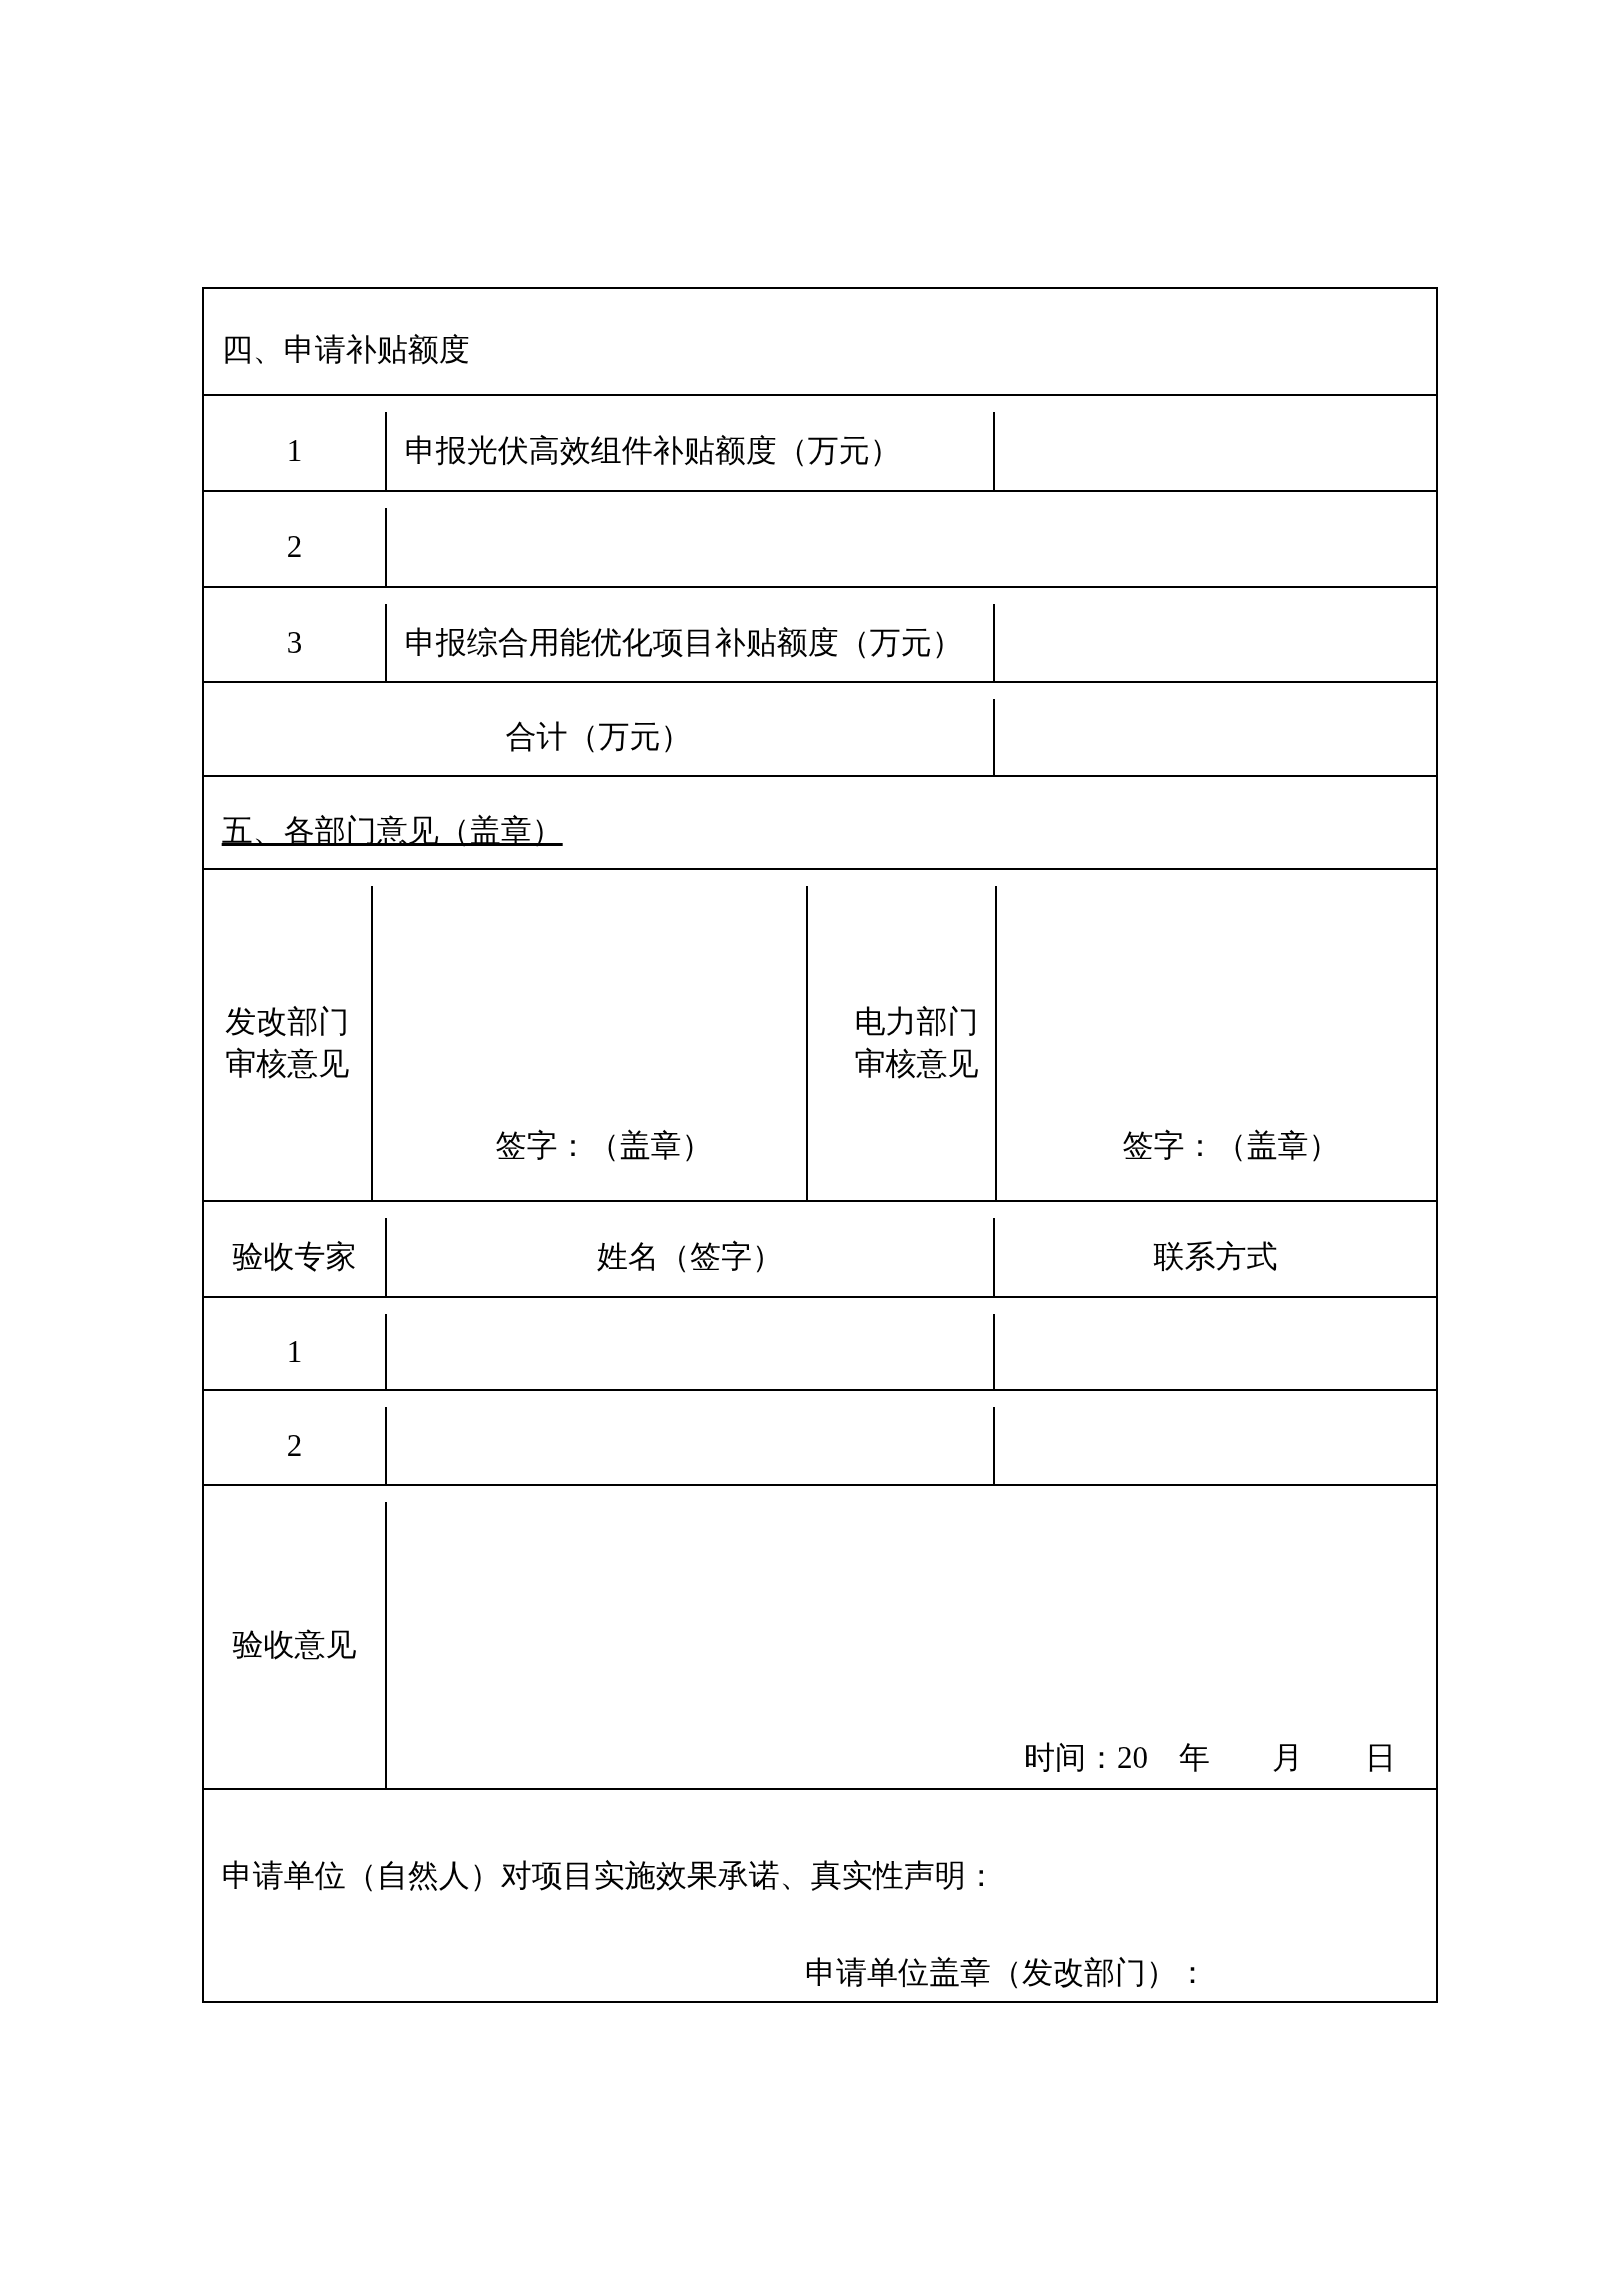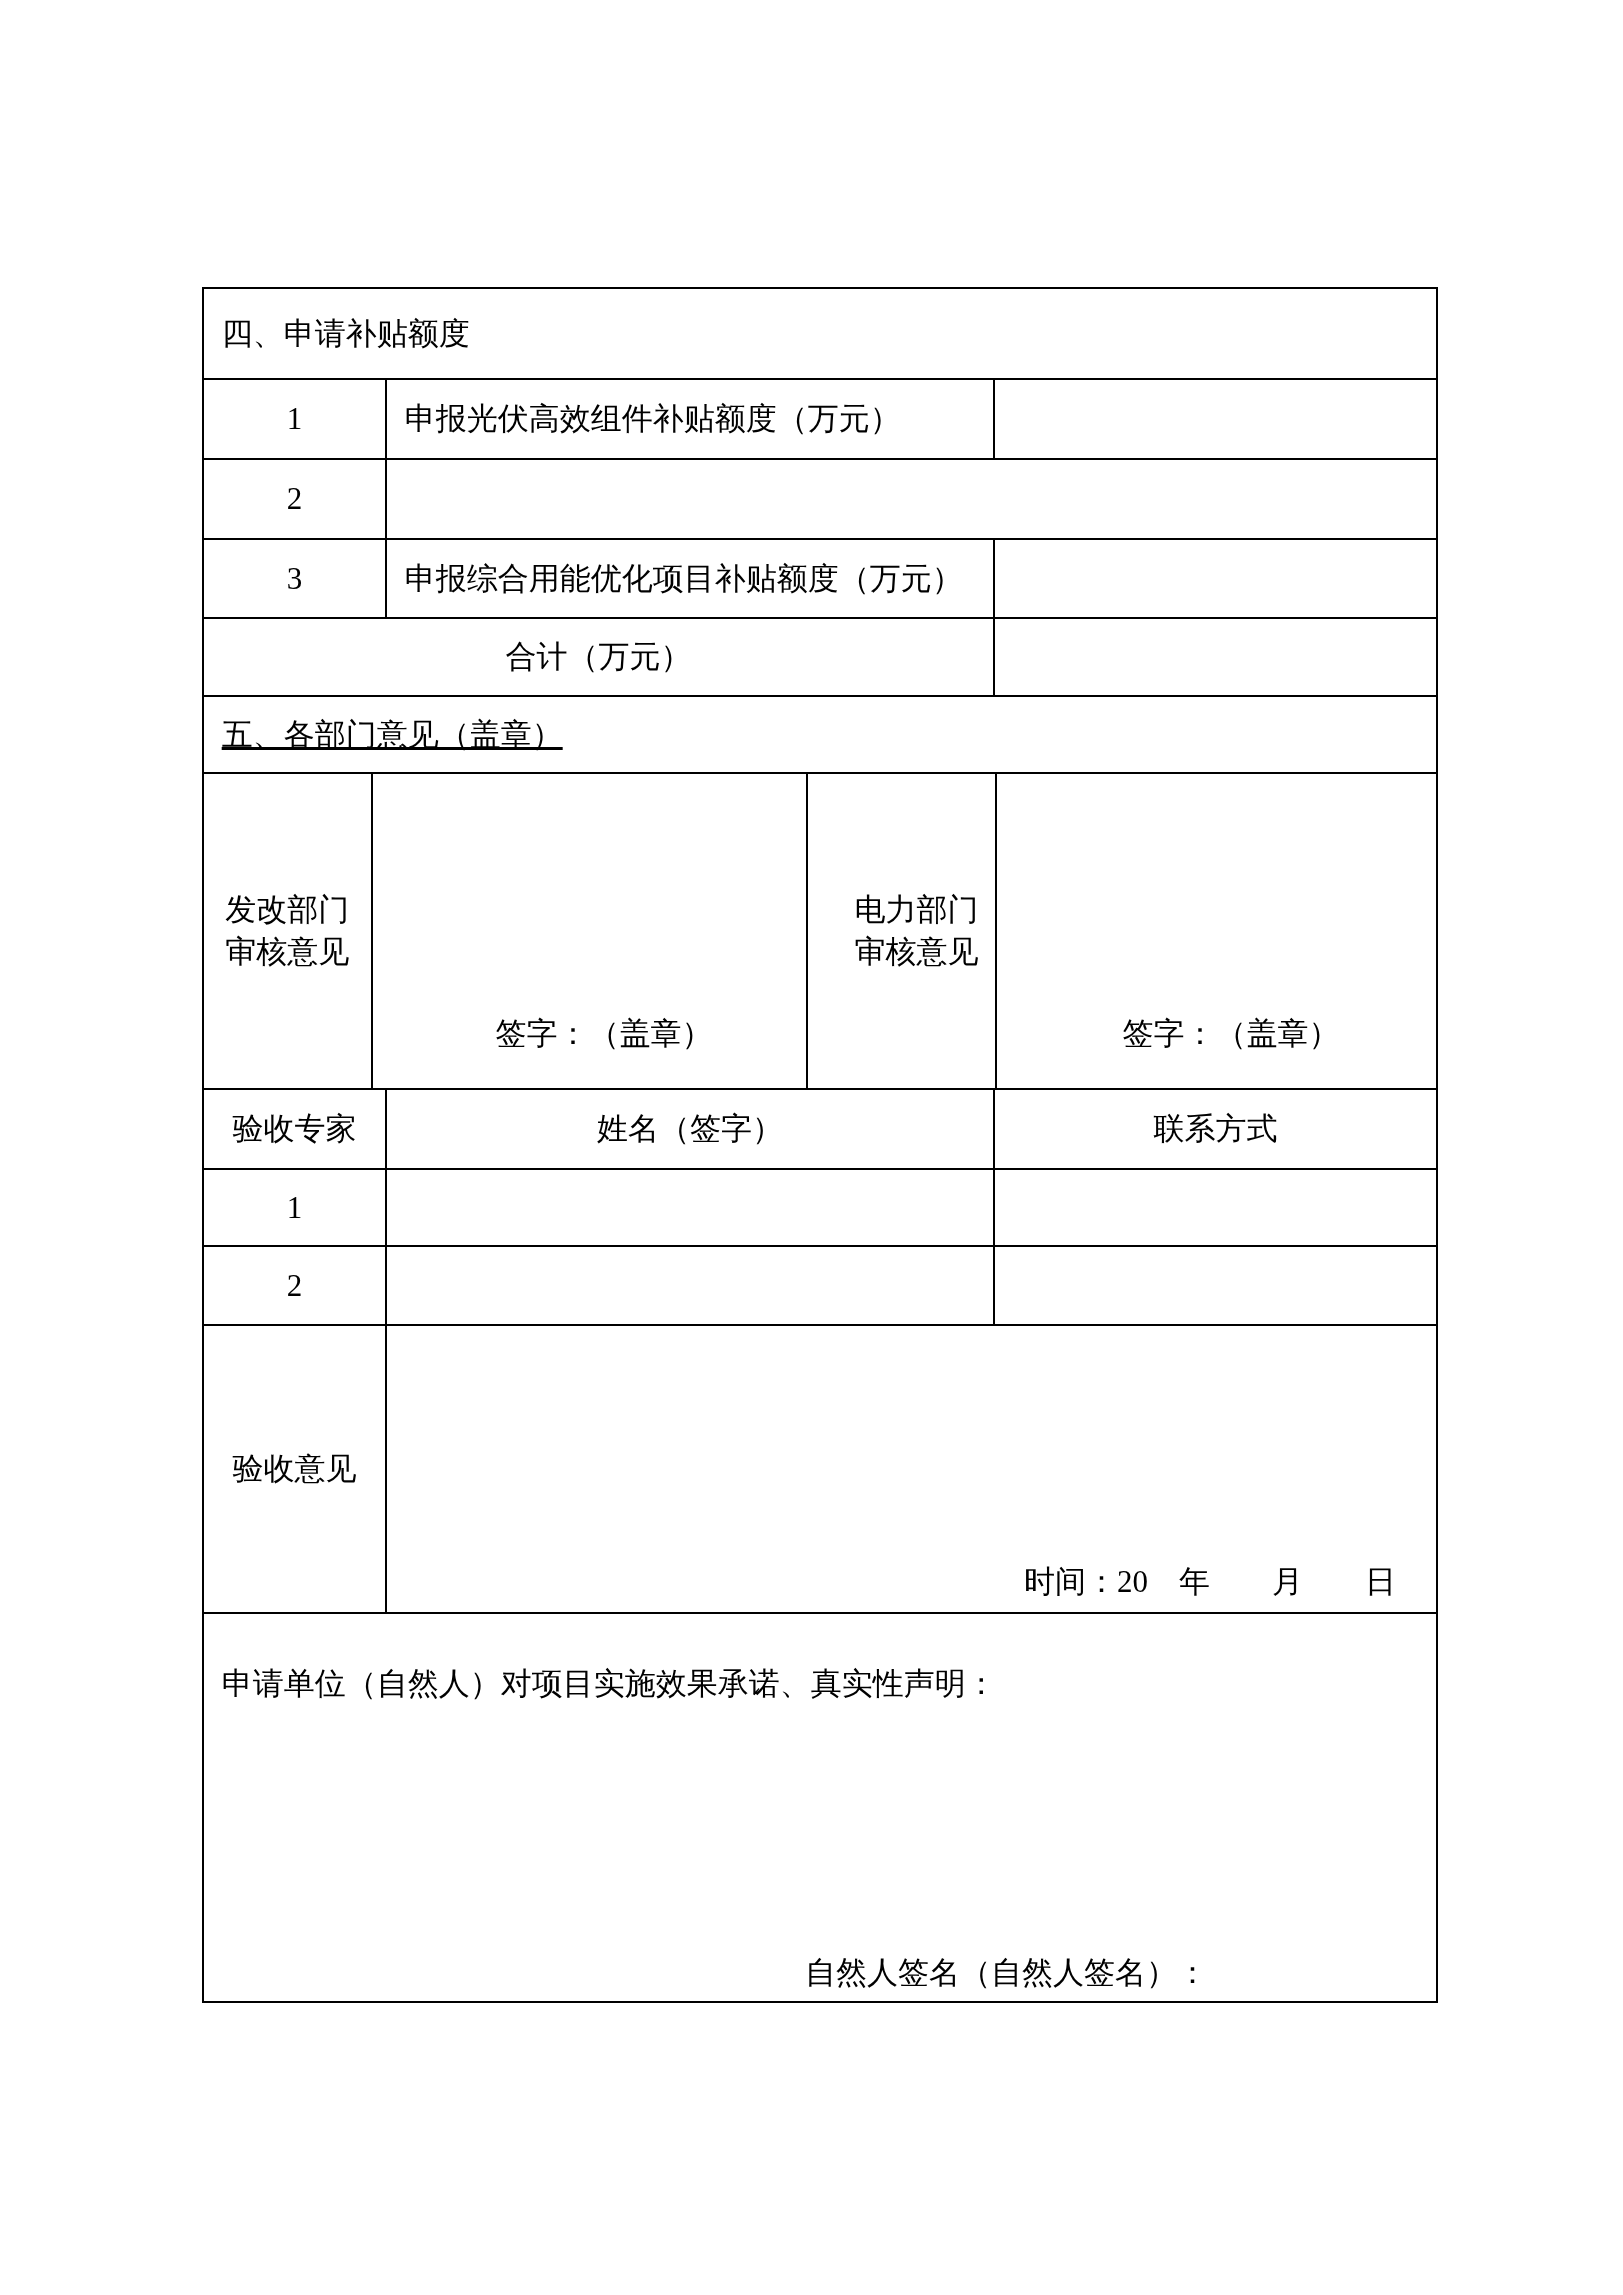--- a/index.html
+++ b/index.html
@@ -13,21 +13,21 @@
   }
   .doc-table {
     position: absolute;
     left: 202px; top: 287px;
     width: 1236px; height: 1716px;
     border: 2.7px solid #000;
     display: flex;
     flex-direction: column;
     background: #fff;
   }
-  .row { display: flex; border-bottom: 2px solid #000; flex: 0 0 auto; }
+  .row { display: flex; border-bottom: 2px solid #000; flex: 0 0 auto; margin-top: 16px; }
   .row.last { border-bottom: none; }
   .cell { border-right: 2px solid #000; display: flex; align-items: center; overflow: hidden; }
   .cell.last { border-right: none; }
 
   
   .w-num   { width: 183px; }
   .w-label { width: 608px; }
   .w-val   { width: 440px; flex: 1 1 auto; }
   .w-merge { width: 791px; }
   .w-sign1 { width: 436px; }
@@ -159,18 +159,18 @@
   <div class="row h-accept">
     <div class="cell w-num centered">验收意见</div>
     <div class="cell last w-rest time-cell">
       <span>时间：20　年　　月　　日</span>
     </div>
   </div>
 
   <div class="row h-decl last">
     <div class="cell last decl-cell">
       <div>申请单位（自然人）对项目实施效果承诺、真实性声明：</div>
-      <div class="decl-sign">自然人签名（自然人签名）：</div>
+      <div class="decl-sign">申请单位盖章（发改部门）：</div>
     </div>
   </div>
 
 </div>
 
 
 </body></html>

